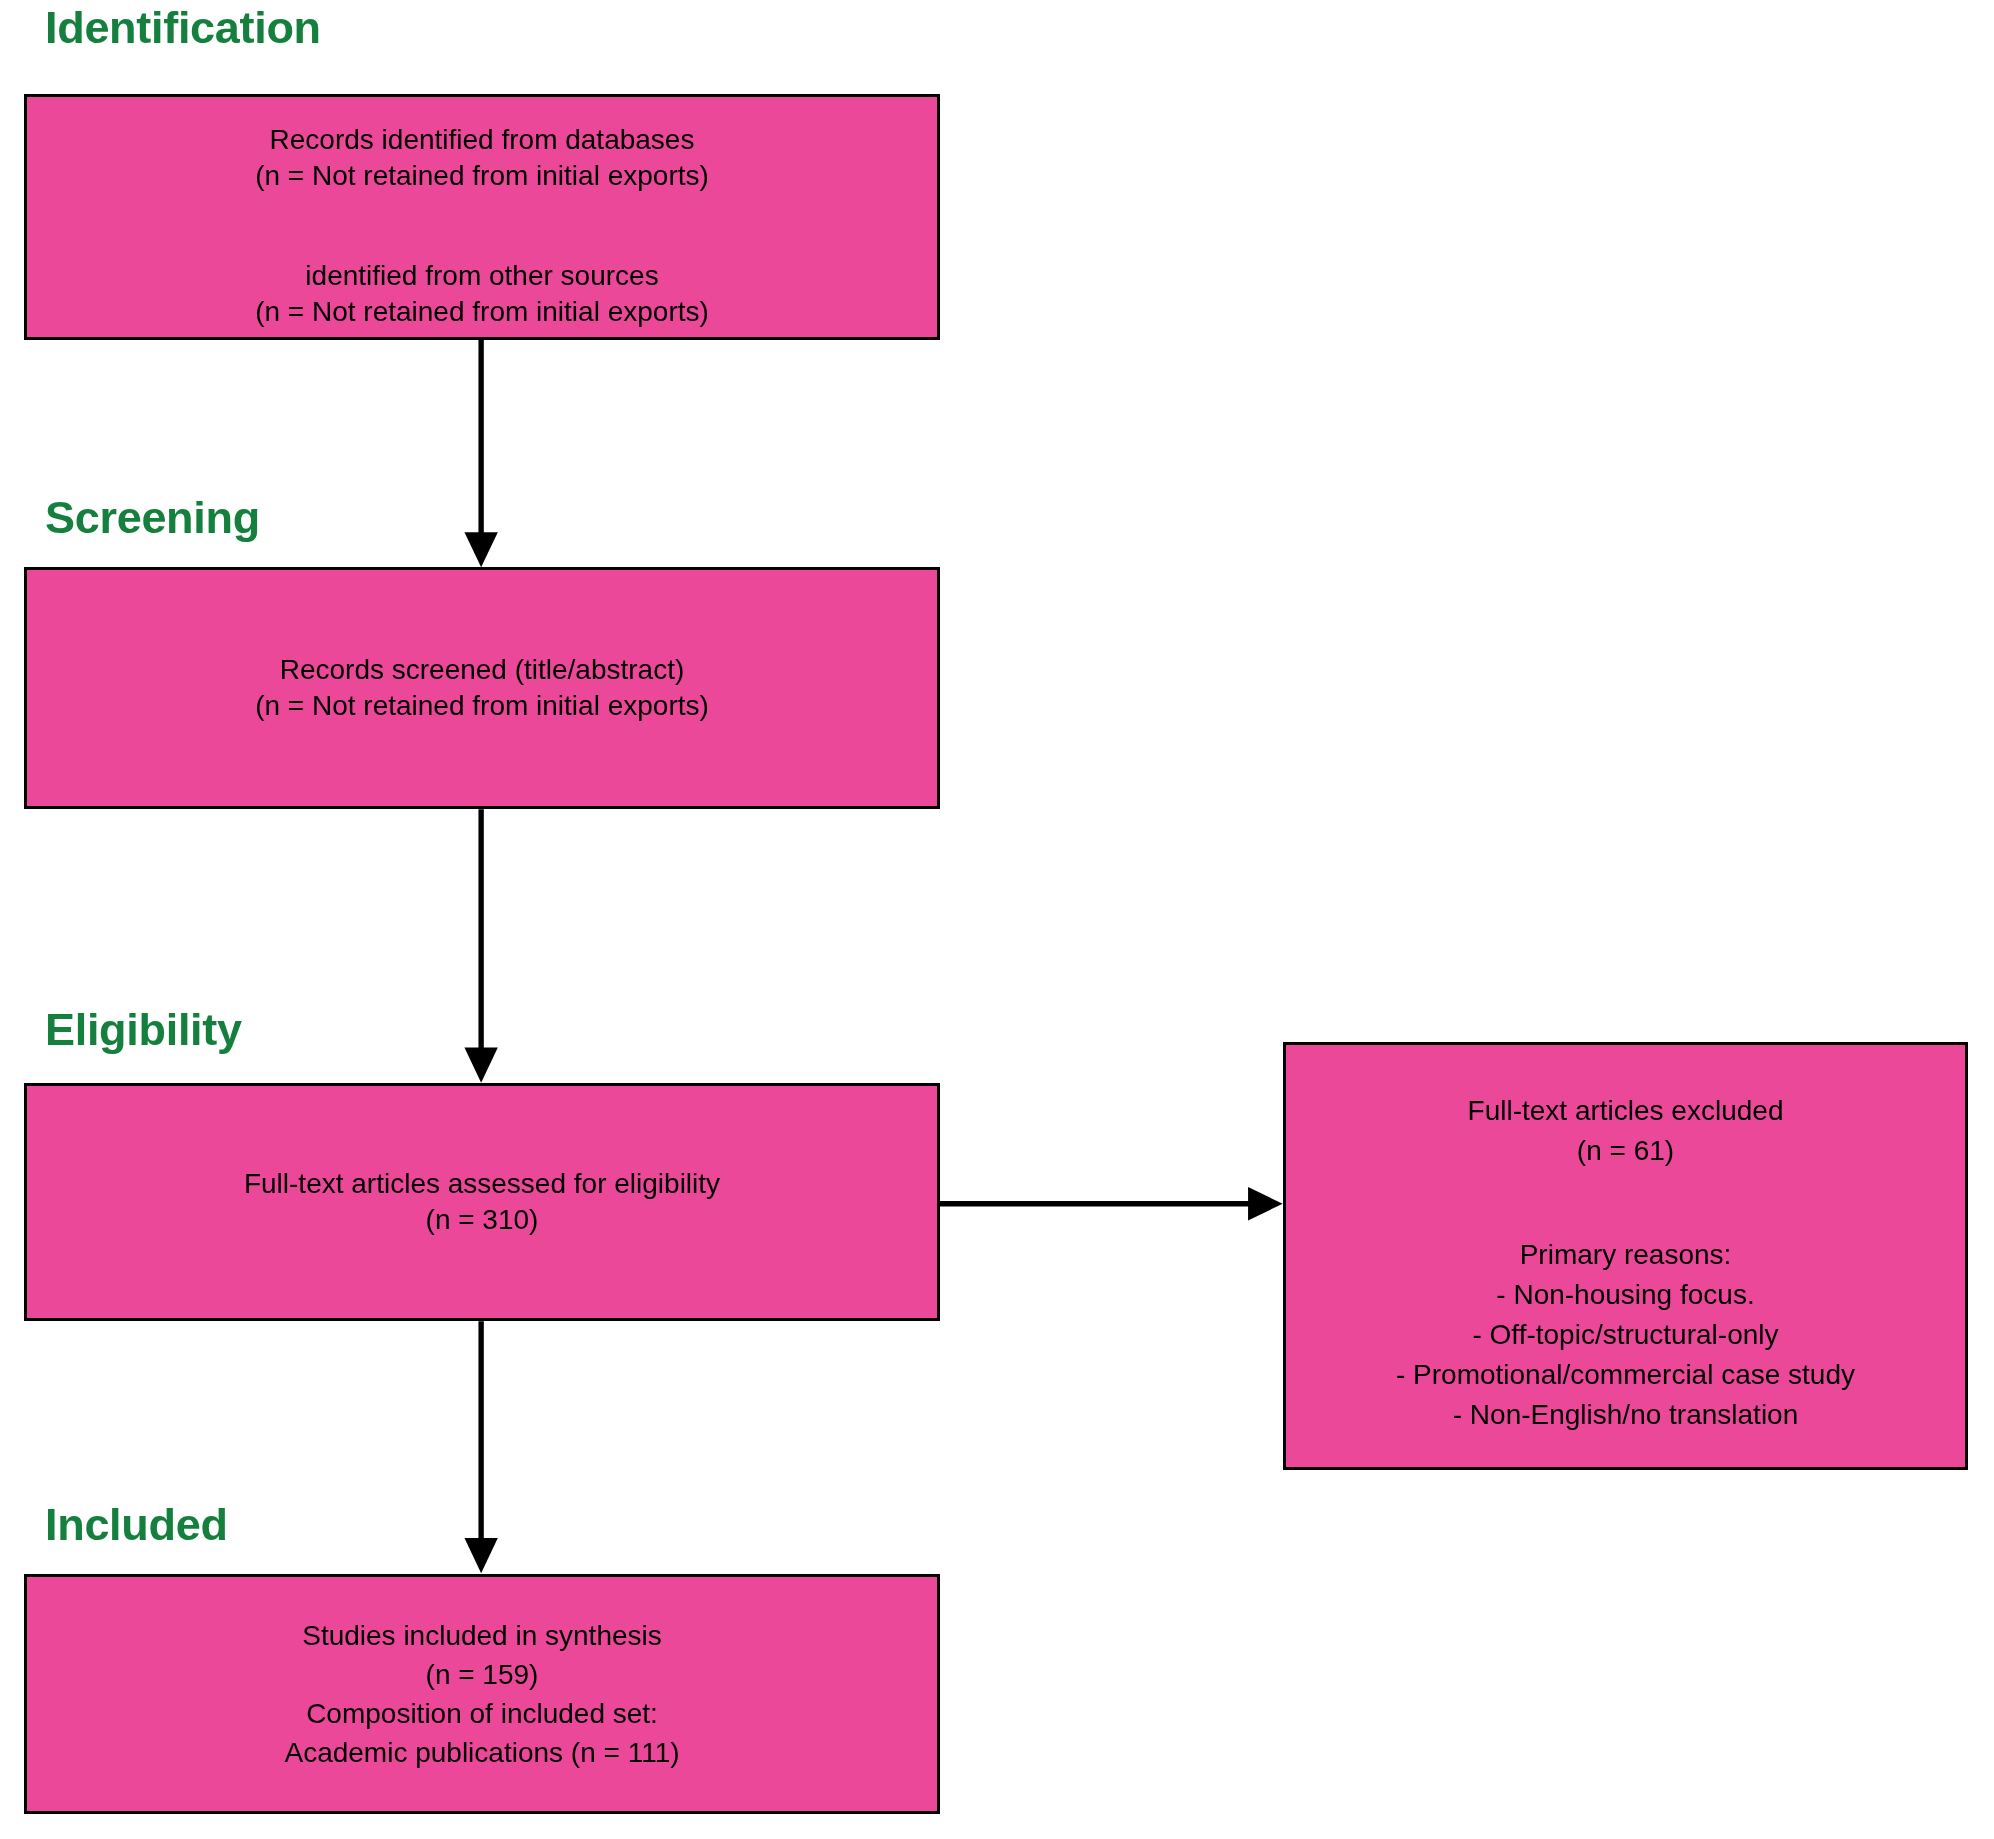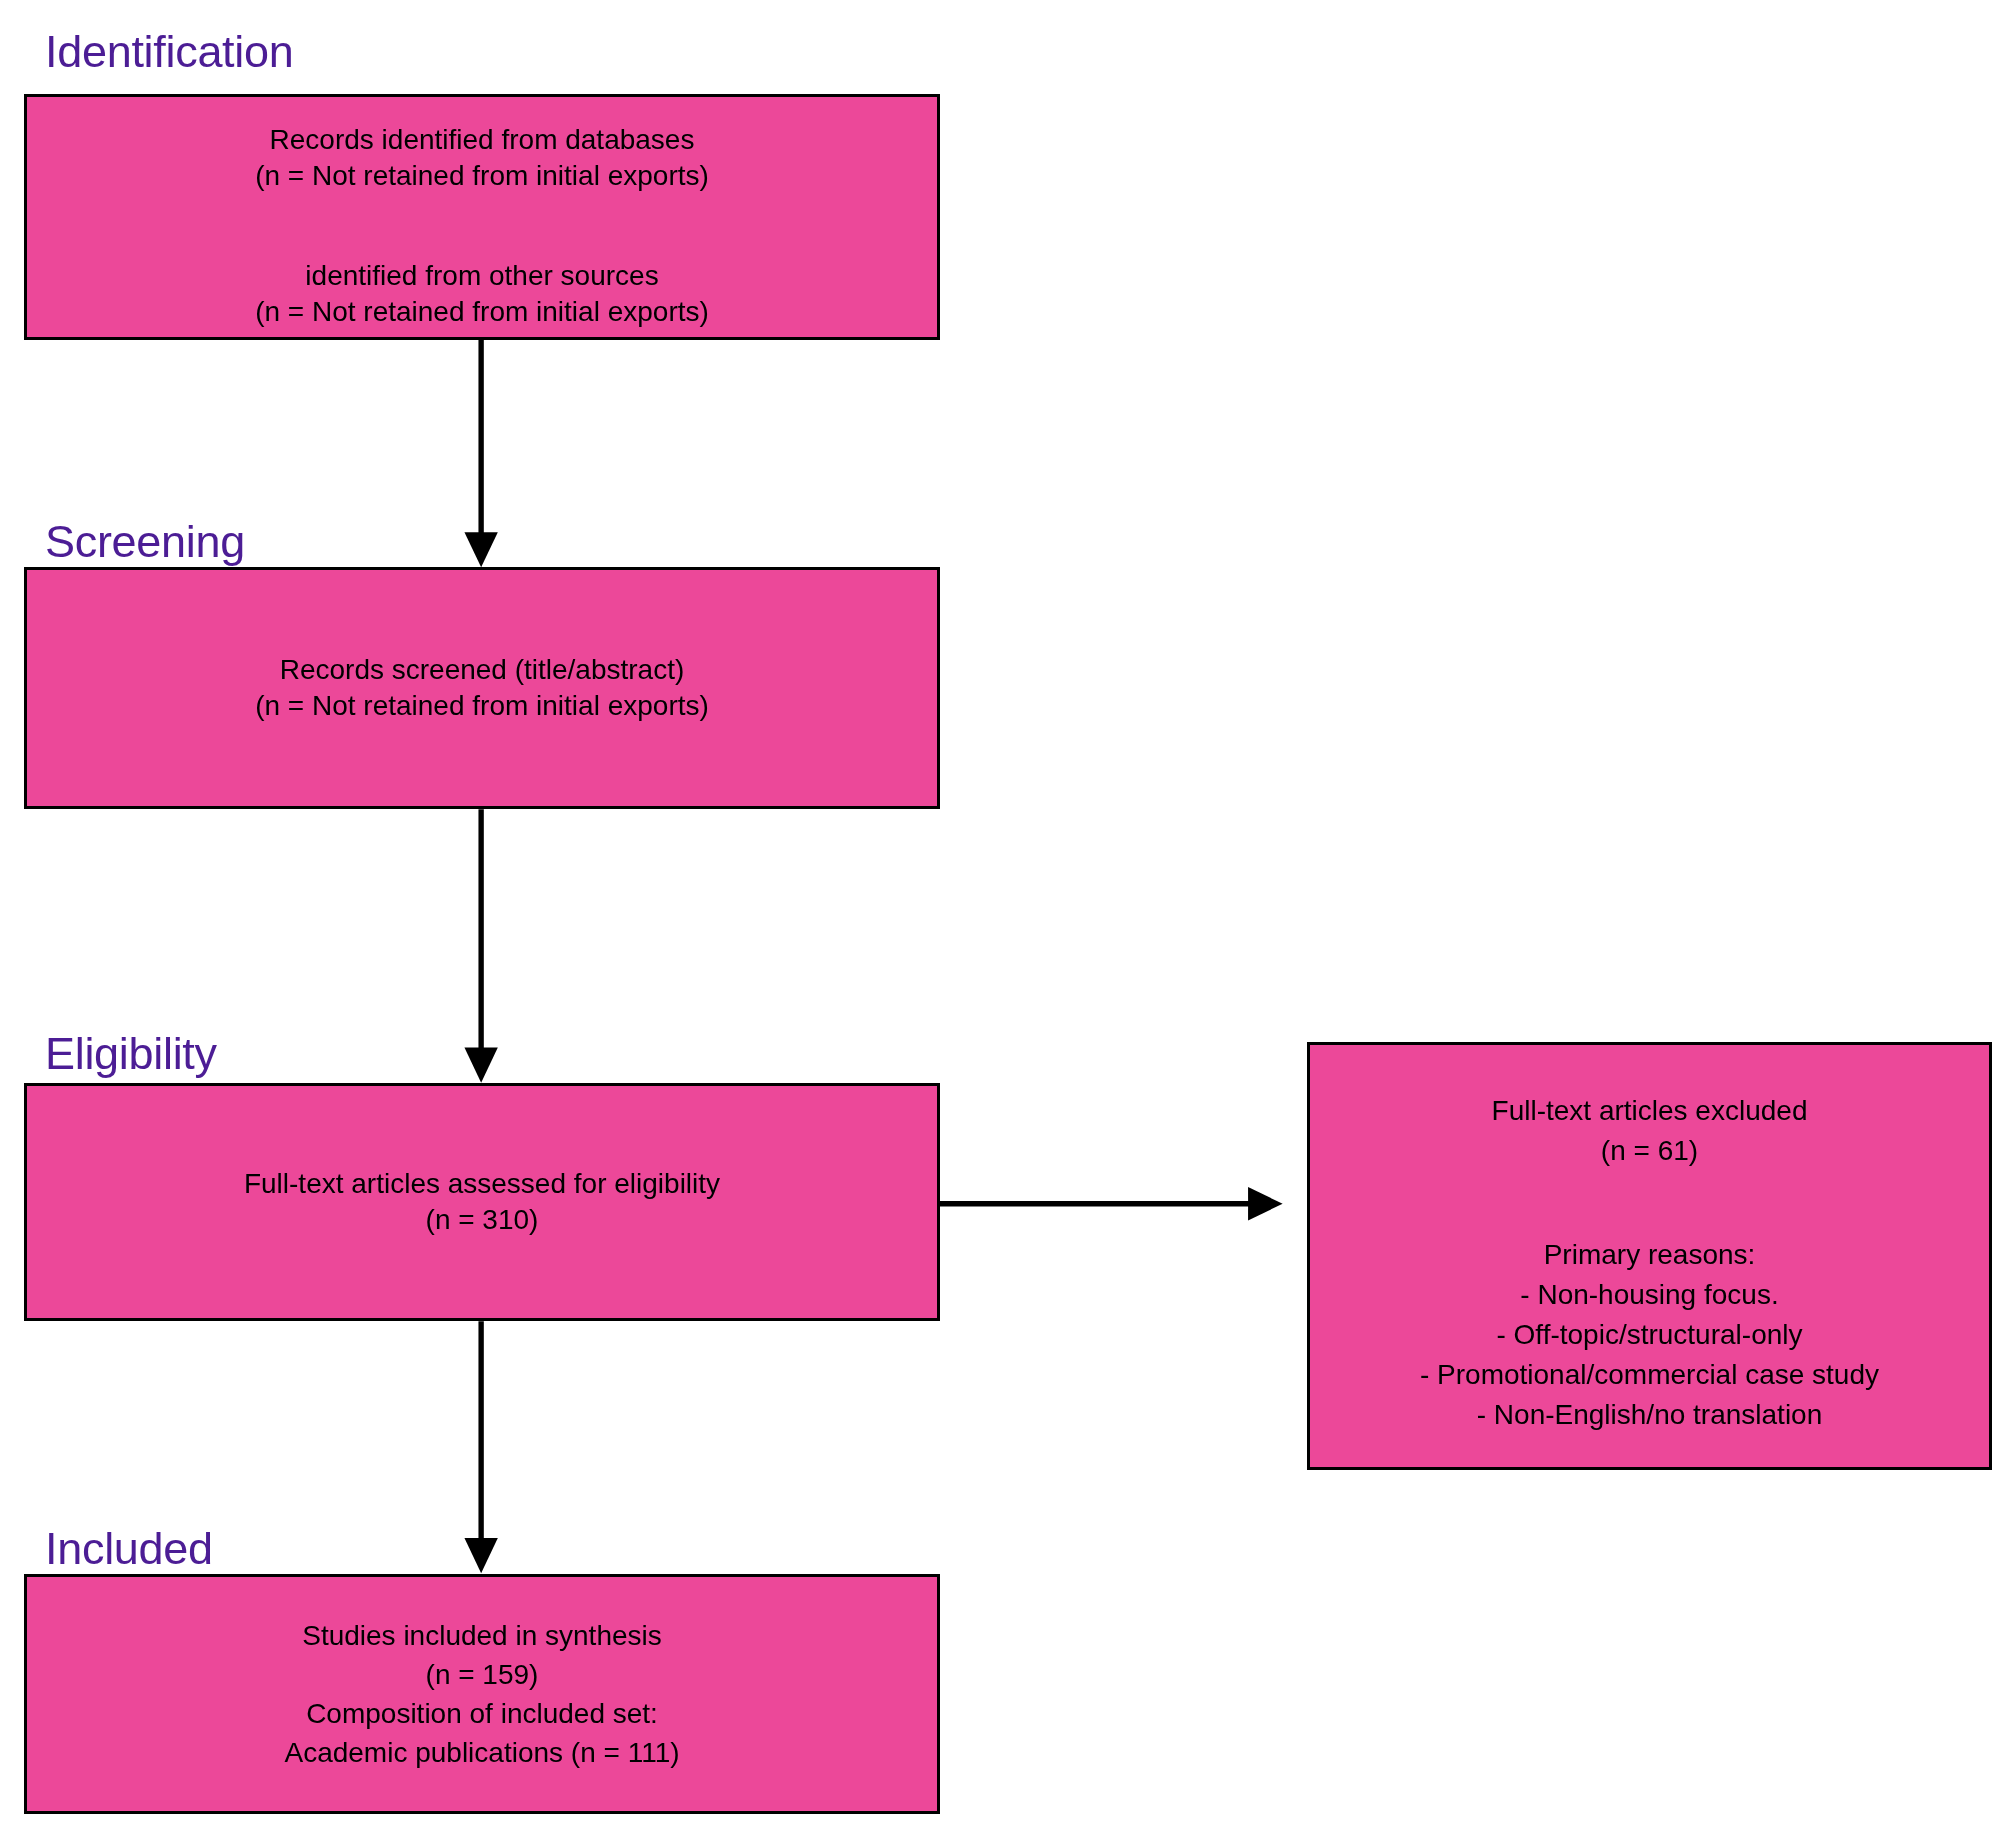--- a/index.html
+++ b/index.html
@@ -15,25 +15,24 @@
     font-family: "Liberation Sans", sans-serif;
     color: #000000;
     overflow: hidden;
   }
 
   
   .stage-label {
     position: absolute;
     font-size: 45px;
     line-height: 1;
-    font-weight: 400;
+    font-weight: 700;
     letter-spacing: -0.3px;
-    color: #4c1d95;
+    color: #15803d;
     white-space: nowrap;
-    margin-top: 24px;
   }
   #label-identification { left: 45px;  top: 4.8px;    }
   #label-screening      { left: 45px;  top: 495px;  }
   #label-eligibility    { left: 45px;  top: 1007px; }
   #label-included       { left: 45px;  top: 1502px; }
 
   
   .flow-box {
     position: absolute;
     box-sizing: border-box;
@@ -57,21 +56,21 @@
   #box-screening      { left: 24px;   top: 567px;  width: 916px; height: 242px; }
   #box-eligibility    { left: 24px;   top: 1083px; width: 916px; height: 238px; }
   #box-included       { left: 24px;   top: 1574px; width: 916px; height: 240px; }
   #box-excluded       { left: 1283px; top: 1042px; width: 685px; height: 428px; }
 
   
   #box-identification { justify-content: flex-start; padding-top: 25px; }
   #box-screening      { justify-content: center; }
   #box-eligibility    { justify-content: center; }
   #box-included       { }
-  #box-excluded       { justify-content: flex-start; padding-top: 46px; margin-left: 24px; }
+  #box-excluded       { justify-content: flex-start; padding-top: 46px; }
 
   #box-included .box-text { line-height: 39px; }
   #box-excluded .box-text { line-height: 40px; }
 
   
   #connectors {
     position: absolute;
     left: 0;
     top: 0;
     width: 1995px;

